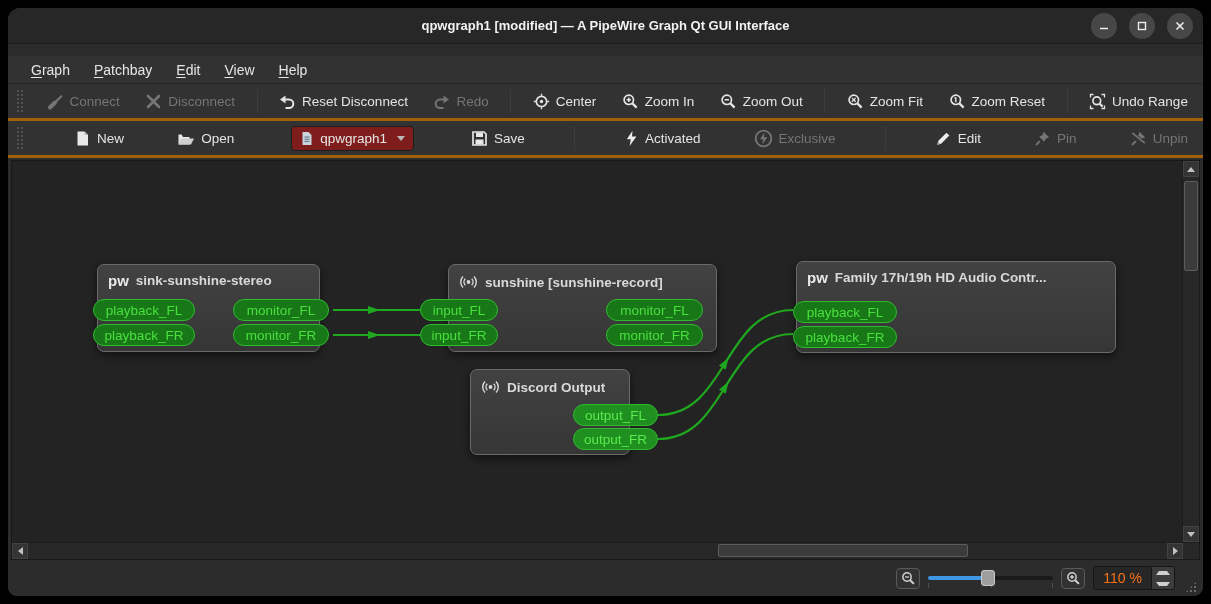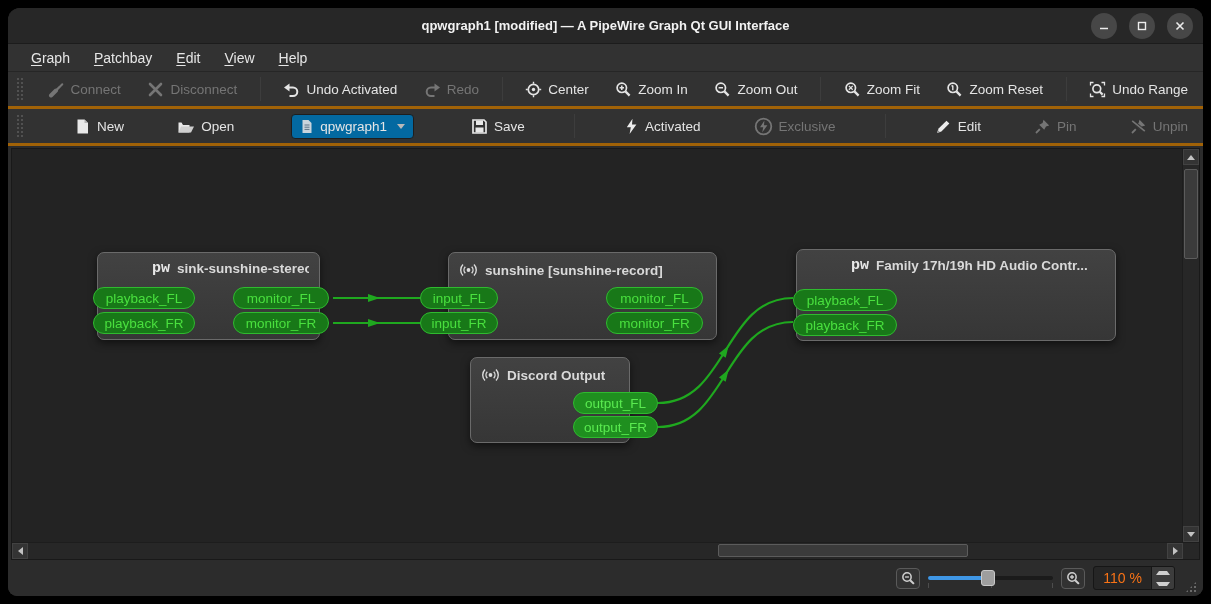--- a/index.html
+++ b/index.html
@@ -13,36 +13,36 @@
   .titlebar { height:36px; background:#272727; display:flex; align-items:center;
               justify-content:center; position:relative; border-bottom:1px solid #1c1c1c; flex:0 0 36px;}
   .title { color:#f2f2f2; font-size:13px; font-weight:bold; }
   .winbtns { position:absolute; right:10px; top:5px; display:flex; gap:12px; }
   .wbtn { width:26px; height:26px; border-radius:50%; background:#474747; display:flex;
           align-items:center; justify-content:center; }
   .wbtn svg { display:block; }
 
   
   .menubar { height:28px; background:#323232; display:flex; align-items:center;
-             padding-left:12px; gap:2px; border-bottom:1px solid #262626; flex:0 0 28px;}
+             padding-left:12px; gap:2px; border-bottom:1px solid #262626; flex:0 0 28px;margin-top:12px;}
   .menuitem { color:#e6e6e6; font-size:14px; padding:3px 11px; border-radius:3px; }
   .mn { text-decoration:underline; text-underline-offset:2px; }
 
   
   .toolbar { height:37px; background:#323232; display:flex; align-items:center;
              padding:0 6px; border-bottom:3px solid #a16207; flex:0 0 37px;justify-content:space-between;}
   .handle { width:8px; height:24px; margin:0 6px 0 2px;
             background-image:radial-gradient(#515151 34%, transparent 35%);
             background-size:4px 4px; }
   .tbtn { display:flex; align-items:center; gap:6px; padding:5px 9px; border-radius:4px;
           color:#e4e4e4; font-size:13.5px; white-space:nowrap; }
   .tbtn.disabled { color:#757575; }
   .tbtn svg { display:block; }
   .tsep { width:1px; height:24px; background:#232323; border-right:1px solid #3d3d3d; margin:0 5px; }
-  .combo { display:flex; align-items:center; gap:6px; background:#0369a1; border:1px solid #1e1e1e;
+  .combo { display:flex; align-items:center; gap:6px; background:#7f1d1d; border:1px solid #1e1e1e;
            border-radius:4px; padding:4px 8px; color:#e6e6e6; font-size:13.5px; margin:0 13px; }
   .combo .arrow { width:0; height:0; border-left:4px solid transparent; border-right:4px solid transparent;
                   border-top:5px solid #b9b9b9; margin-left:4px; }
 
   
   .canvaswrap { flex:1 1 auto; margin:2px 3px 0 3px; display:flex; flex-direction:column;
                 border:1px solid #191919; background:#232323; min-height:0; }
   .canvasrow { flex:1 1 auto; display:flex; min-height:0; }
   .viewport { flex:1 1 auto; position:relative; background:#232323; overflow:hidden; }
 
@@ -62,21 +62,21 @@
   .vtrack { flex:1 1 auto; position:relative; }
   .hthumb { position:absolute; left:690px; top:1px; width:250px; height:13px;
             background:#3b3b3b; border:1px solid #5c5c5c; border-radius:2px; }
 
   
   .node { position:absolute; background:linear-gradient(#424242,#363636);
           border:1px solid #6a6a6a; border-radius:7px; z-index:1;
           box-shadow:0 3px 8px rgba(0,0,0,.55); }
   .nhead { display:flex; align-items:center; gap:7px; padding:8px 10px 0 10px; }
   .ntitle { color:#d9d9d9; font-size:13.5px; font-weight:bold; white-space:nowrap; overflow:hidden; }
-  .pwico { font-family:Liberation Mono, monospace; font-weight:bold; font-size:15px; color:#e8e8e8; line-height:1;margin-left:44px; }
+  .pwico { font-family:Liberation Sans, sans-serif; font-weight:bold; font-size:15px; color:#e8e8e8; line-height:1; }
   .port { position:absolute; z-index:3; height:22px; border-radius:11px;
           background:#187818; border:1.5px solid #2fba2f; color:#49e03e;
           font-size:13.5px; display:flex; align-items:center; justify-content:center;
           white-space:nowrap; }
   .port.lit { background:#1f8f1f; color:#5aeb50; }
   svg.edges { position:absolute; left:0; top:0; z-index:2; pointer-events:none; }
 
   
   .statusbar { flex:0 0 36px; background:#2c2c2c; display:flex; align-items:center;
                justify-content:flex-end; padding-right:6px; gap:8px; }
@@ -153,21 +153,21 @@
       <span>Disconnect</span>
     </div>
 
     <div class="tsep"></div>
 
     <div class="tbtn">
       <svg width="17" height="17" viewBox="0 0 17 17">
         <path d="M4.5 6.5 H10 a4.3 4.3 0 0 1 0 8.6 H6.5" fill="none" stroke="currentColor" stroke-width="2"></path>
         <polygon points="6.5,2.5 6.5,10.5 1,6.5" fill="currentColor"></polygon>
       </svg>
-      <span>Undo Activated</span>
+      <span>Reset Disconnect</span>
     </div>
 
     <div class="tbtn disabled">
       <svg width="17" height="17" viewBox="0 0 17 17">
         <path d="M12.5 6.5 H7 a4.3 4.3 0 0 0 0 8.6 H10.5" fill="none" stroke="currentColor" stroke-width="2"></path>
         <polygon points="10.5,2.5 10.5,10.5 16,6.5" fill="currentColor"></polygon>
       </svg>
       <span>Redo</span>
     </div>
 

